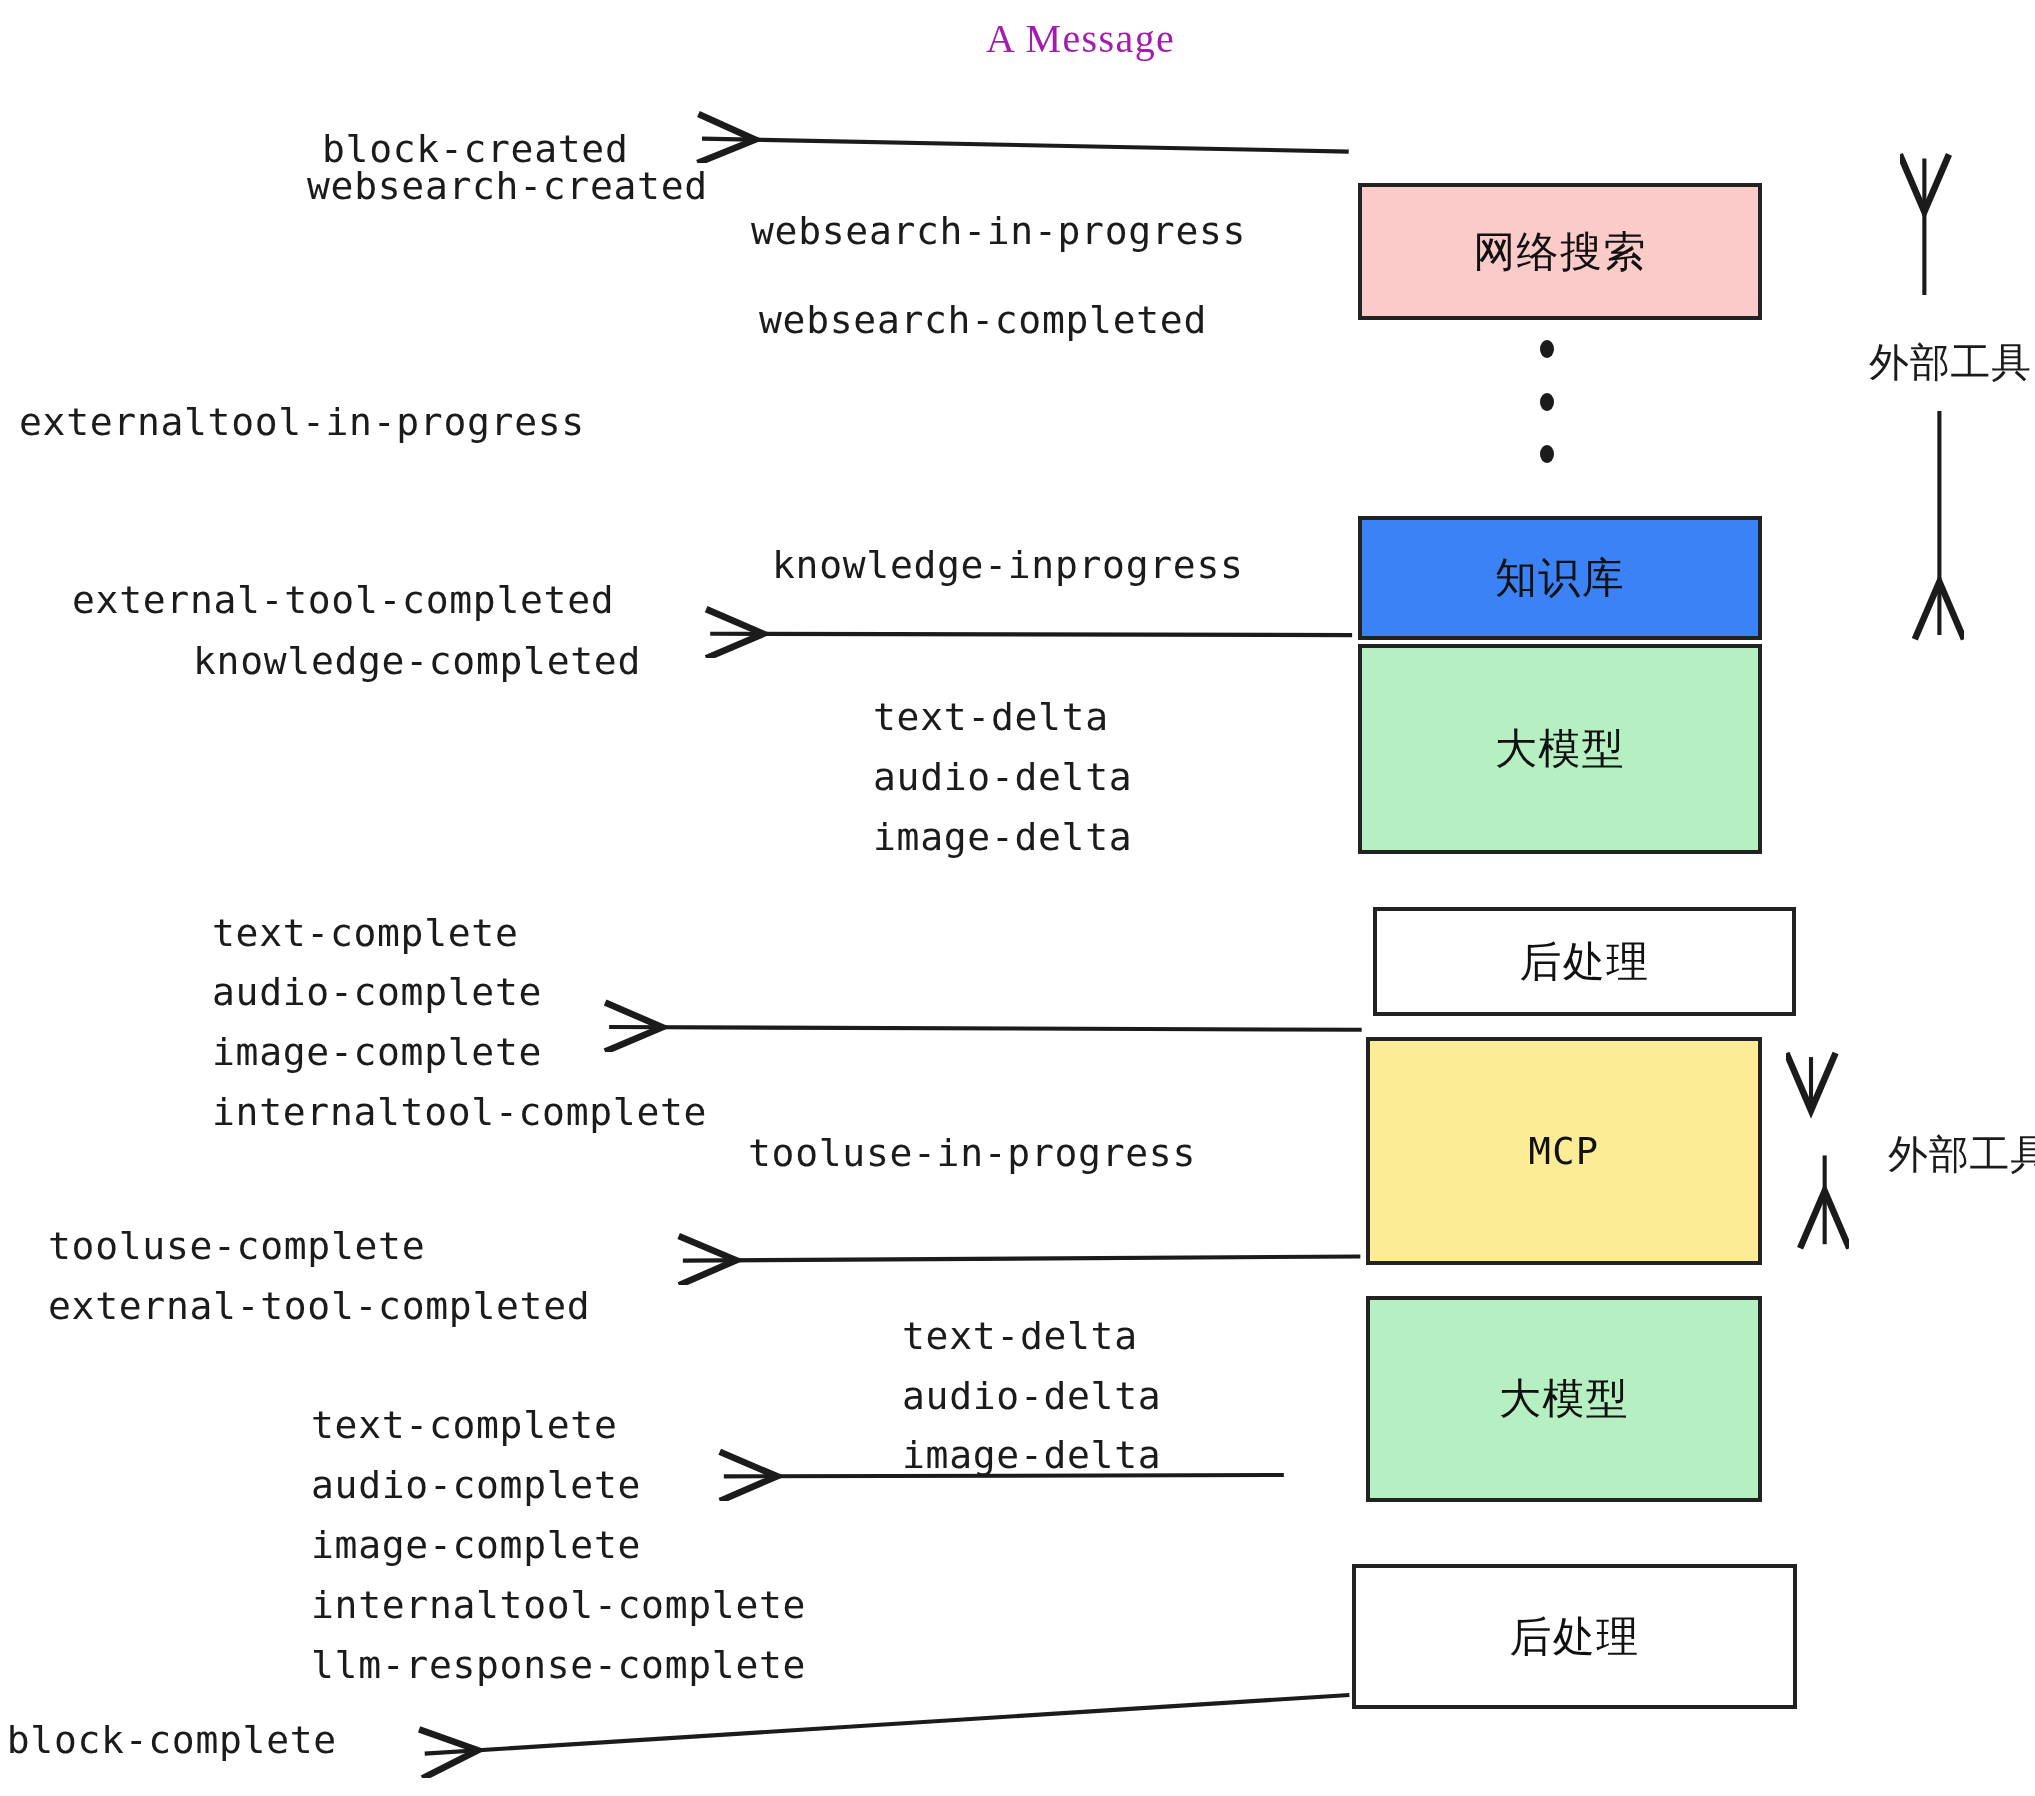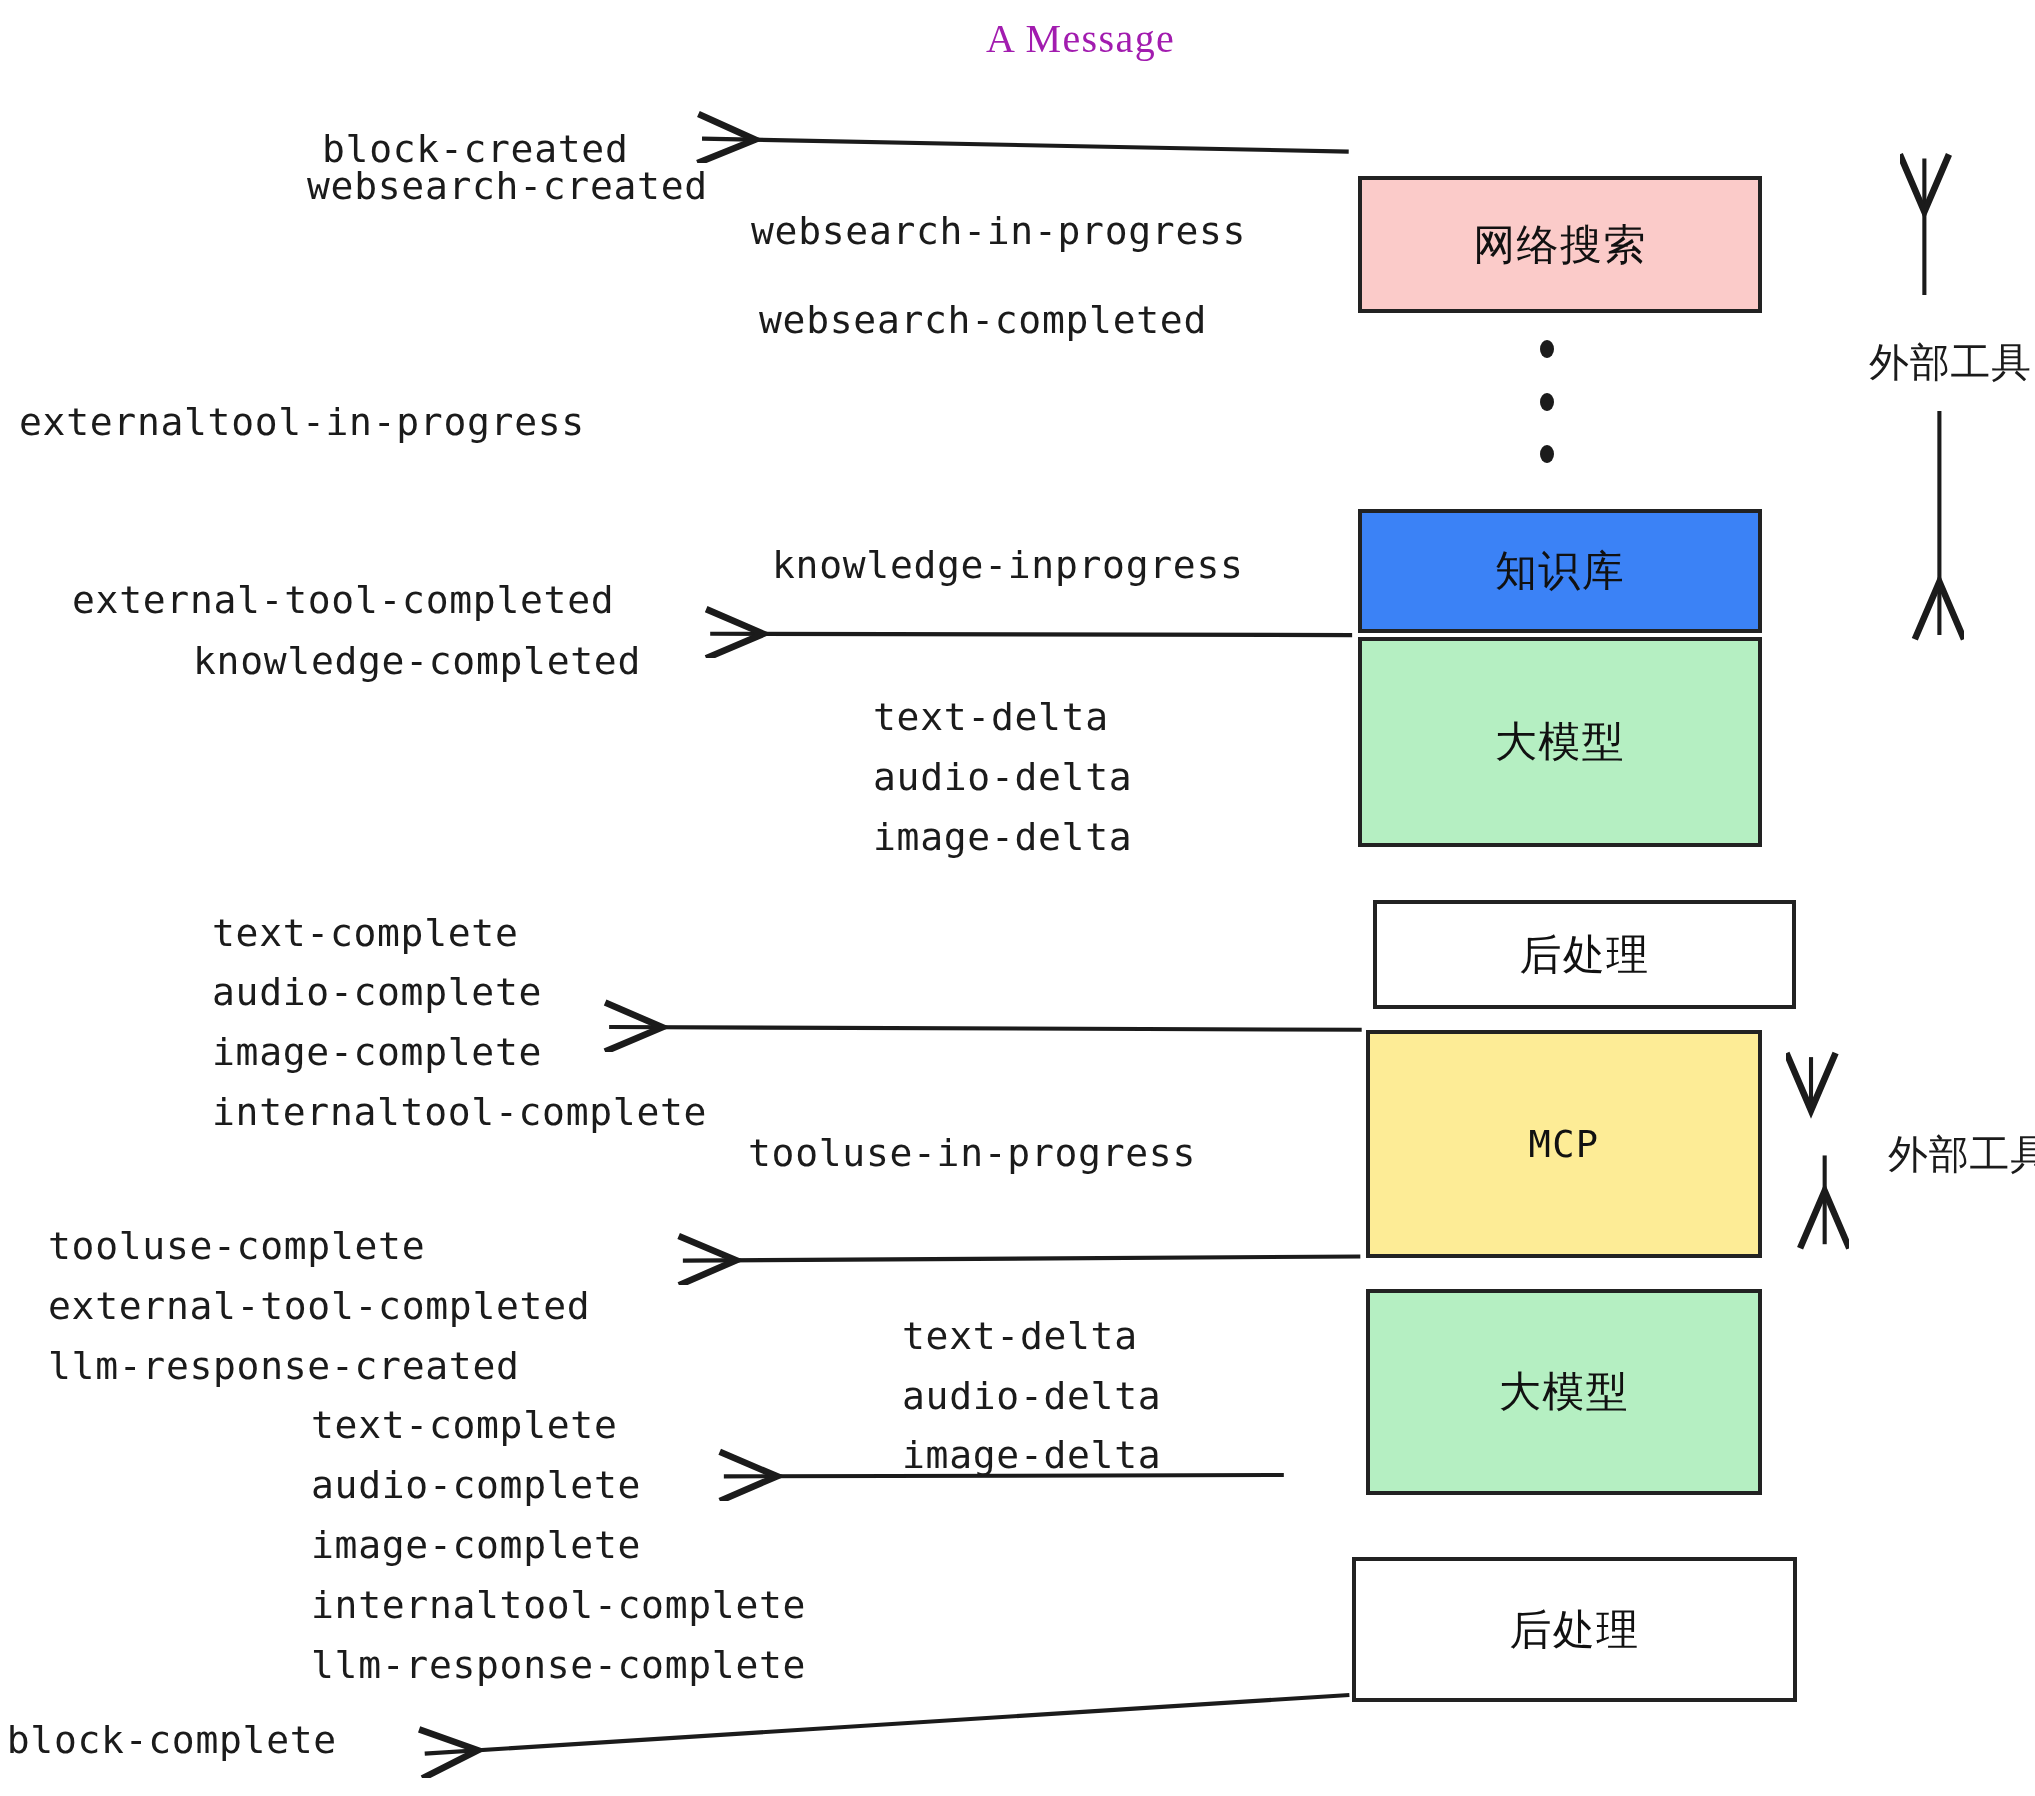--- a/index.html
+++ b/index.html
@@ -36,20 +36,21 @@
     position: absolute;
     box-sizing: border-box;
     border: 4.1px solid #222222;
     display: flex;
     align-items: center;
     justify-content: center;
     color: #111111;
     font-family: "DejaVu Sans", "Liberation Sans", sans-serif;
     font-size: 42px;
     letter-spacing: 1.4px;
+    margin-top: 7px;
   }
   .node.mcp {
     font-family: "DejaVu Sans Mono", "Liberation Mono", monospace;
     font-size: 37px;
   }
   .sidelabel {
     position: absolute;
     white-space: nowrap;
     color: #1b1b1b;
     font-family: "DejaVu Sans", "Liberation Sans", sans-serif;
@@ -183,21 +184,20 @@
   <div class="evt" style="left:873px; top:698px;">text-delta</div>
   <div class="evt" style="left:873px; top:758px;">audio-delta</div>
   <div class="evt" style="left:873px; top:818px;">image-delta</div>
   <div class="evt" style="left:212px;  top:914px;">text-complete</div>
   <div class="evt" style="left:212px;  top:973px;">audio-complete</div>
   <div class="evt" style="left:212px;  top:1033px;">image-complete</div>
   <div class="evt" style="left:212px;  top:1093px;">internaltool-complete</div>
   <div class="evt" style="left:748px; top:1134px;">tooluse-in-progress</div>
   <div class="evt" style="left:48px;   top:1227px;">tooluse-complete</div>
   <div class="evt" style="left:48px;  top:1287px;">external-tool-completed</div>
-  <div class="evt" style="left:48px;   top:1347px;">llm-response-created</div>
   <div class="evt" style="left:902px; top:1317px;">text-delta</div>
   <div class="evt" style="left:902px; top:1377px;">audio-delta</div>
   <div class="evt" style="left:902px; top:1436px;">image-delta</div>
   <div class="evt" style="left:311px;  top:1406px;">text-complete</div>
   <div class="evt" style="left:311px;  top:1466px;">audio-complete</div>
   <div class="evt" style="left:311px;  top:1526px;">image-complete</div>
   <div class="evt" style="left:311px;  top:1586px;">internaltool-complete</div>
   <div class="evt" style="left:311px;  top:1646px;">llm-response-complete</div>
   <div class="evt" style="left:6.8px;   top:1721px;">block-complete</div>
 

